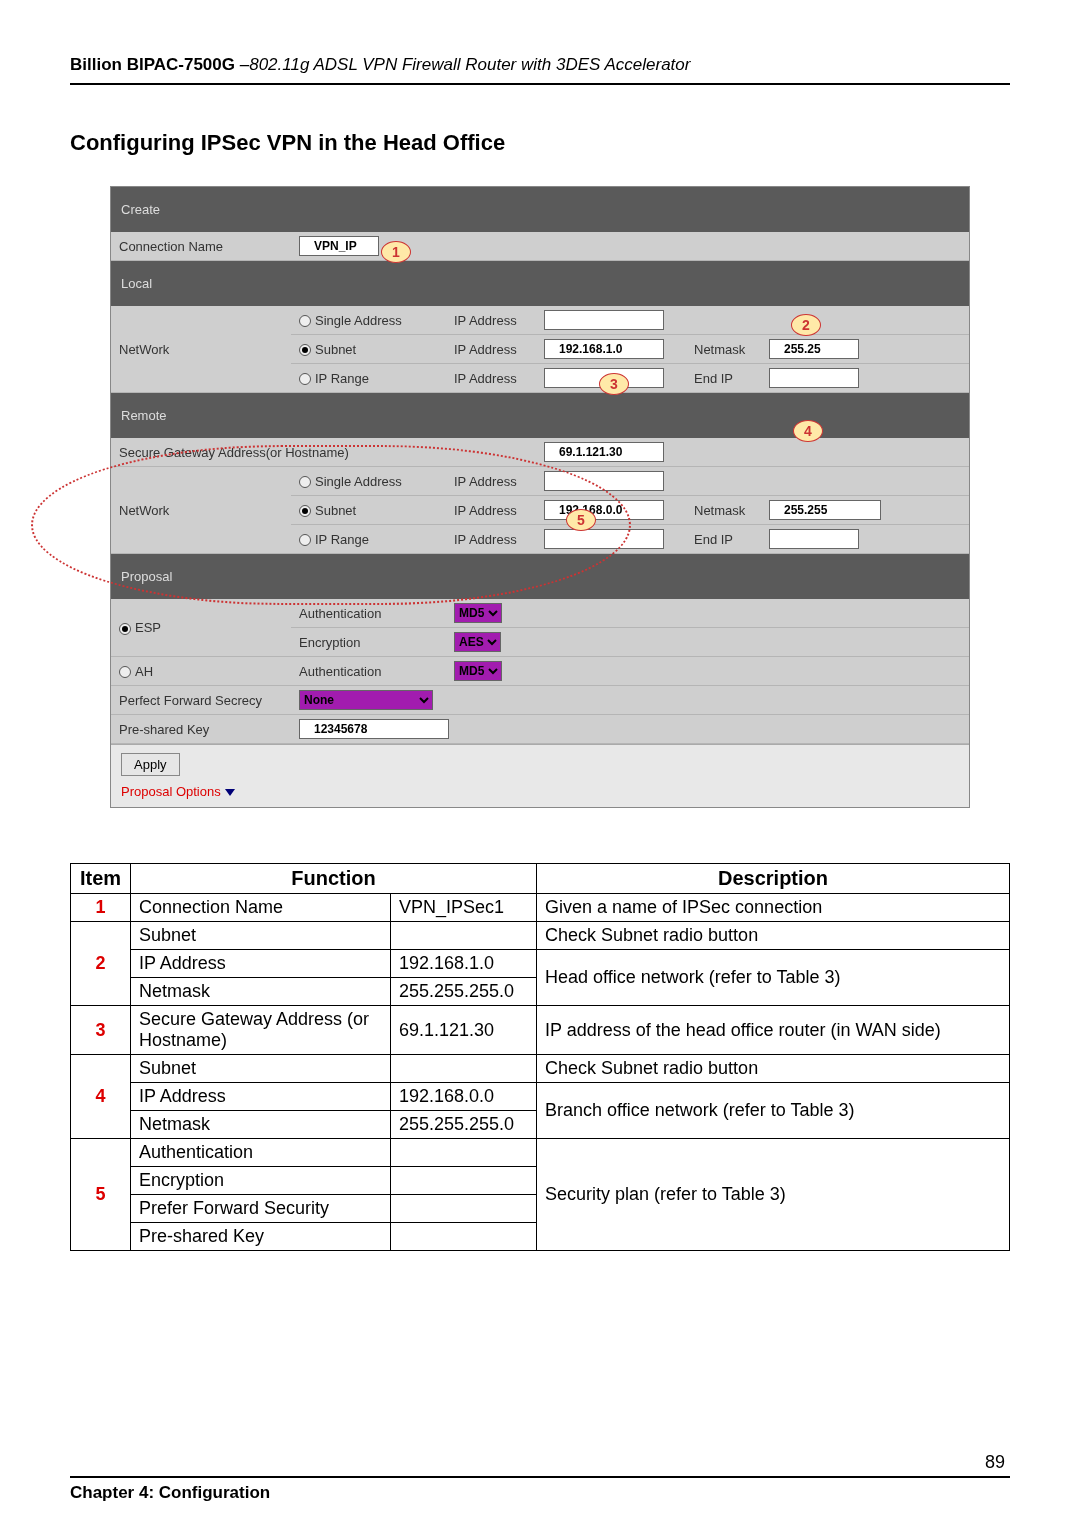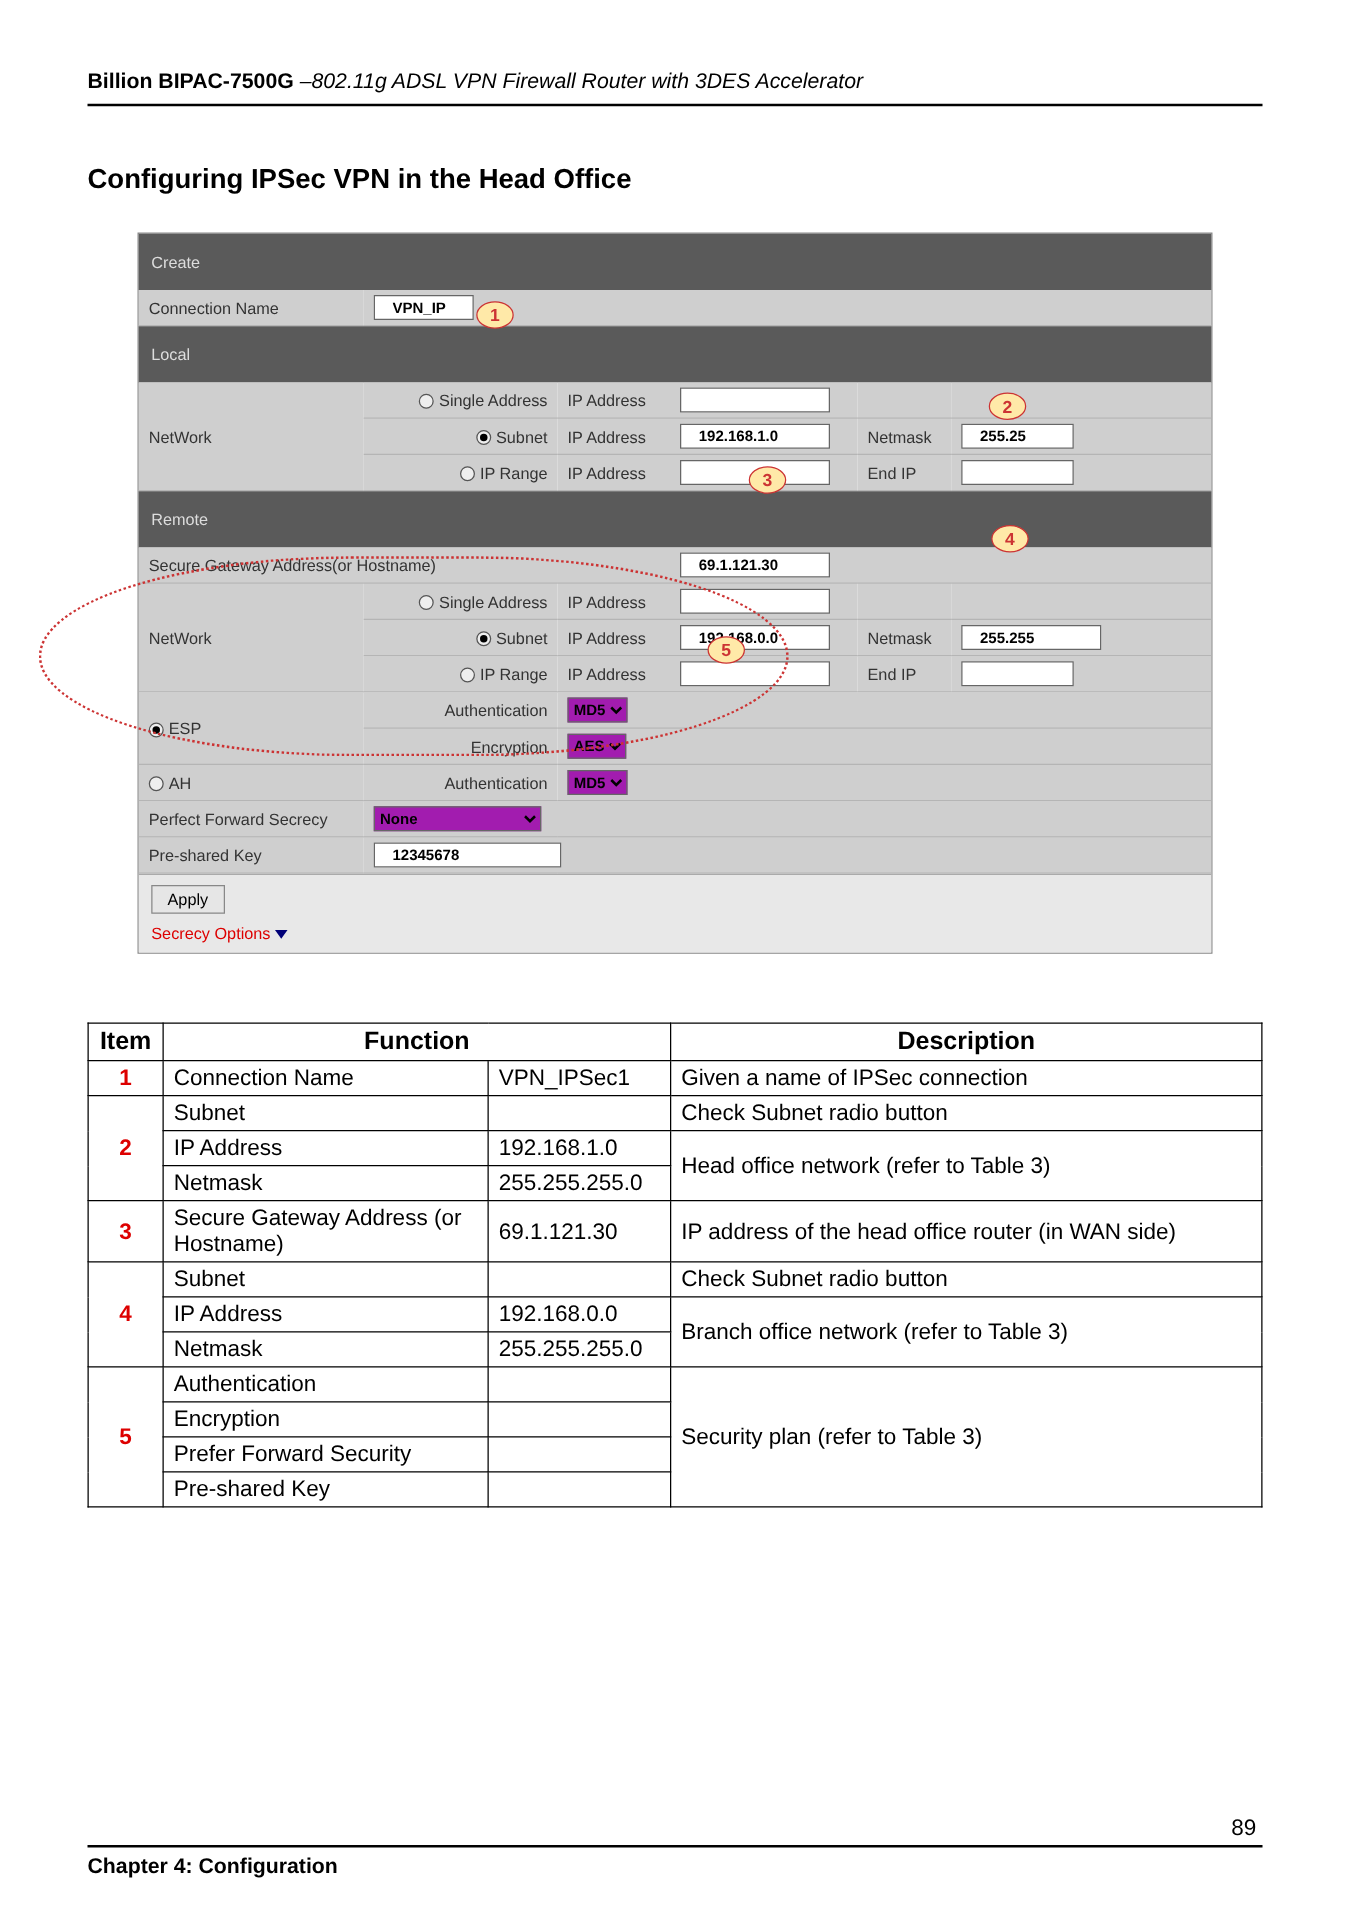--- a/index.html
+++ b/index.html
@@ -46,21 +46,21 @@
   .panel table { width: 100%; border-collapse: collapse; }
   .panel td {
     background: #cfcfcf;
     border-bottom: 1px solid #b5b5b5;
     padding: 4px 8px;
     vertical-align: middle;
     font-size: 13px;
     color: #333;
   }
   .panel td.lbl { width: 180px; }
-  .panel td.col2 { width: 155px; text-align: right; }
+  .panel td.col2 { width: 155px; }
   .panel td.col3 { width: 90px; }
   .panel td.col4 { width: 150px; }
   .panel td.col5 { width: 75px; }
   .panel input[type=text] {
     font-family: inherit;
     font-size: 12px;
     font-weight: bold;
     padding: 1px 14px;
     border: 1px solid #666;
     background: #fff;
@@ -217,20 +217,21 @@
     </tr>
     <tr>
       <td class="col2"><span class="radio"></span><span>IP Range</span></td>
       <td class="col3">IP Address</td>
       <td class="col4"><input type="text" style="width: 120px;"></td>
       <td class="col5">End IP</td>
       <td><input type="text" style="width: 90px;"></td>
     </tr>
   </tbody>
     </table>
+  <div class="panel-sub">Proposal</div>
   <table>
     <tbody>
         <tr>
       <td class="lbl" rowspan="2"><span class="radio checked"></span><span>ESP</span></td>
       <td class="col2">Authentication</td>
       <td colspan="4"><select><option>MD5</option></select></td>
     </tr>
     <tr>
       <td class="col2">Encryption</td>
       <td colspan="4"><select><option>AES</option></select></td>
@@ -245,21 +246,21 @@
       <td colspan="5"><select style="width:134px"><option>None</option></select></td>
     </tr>
     <tr>
       <td class="lbl">Pre-shared Key</td>
       <td colspan="5"><input type="text" style="width: 150px;" value="12345678"></td>
     </tr>
   </tbody>
     </table>
   <div style="background:#e8e8e8; border-top:1px solid #aaa;">
     <span class="btn">Apply</span>
-    <div class="adv"><span>Secrecy Options</span><span class="arrow"></span></div>
+    <div class="adv"><span>Proposal Options</span><span class="arrow"></span></div>
   </div>
 </div>
 
 <table class="desc">
   <tbody>
       <tr>
     <th>Item</th>
     <th colspan="2">Function</th>
     <th>Description</th>
   </tr>

